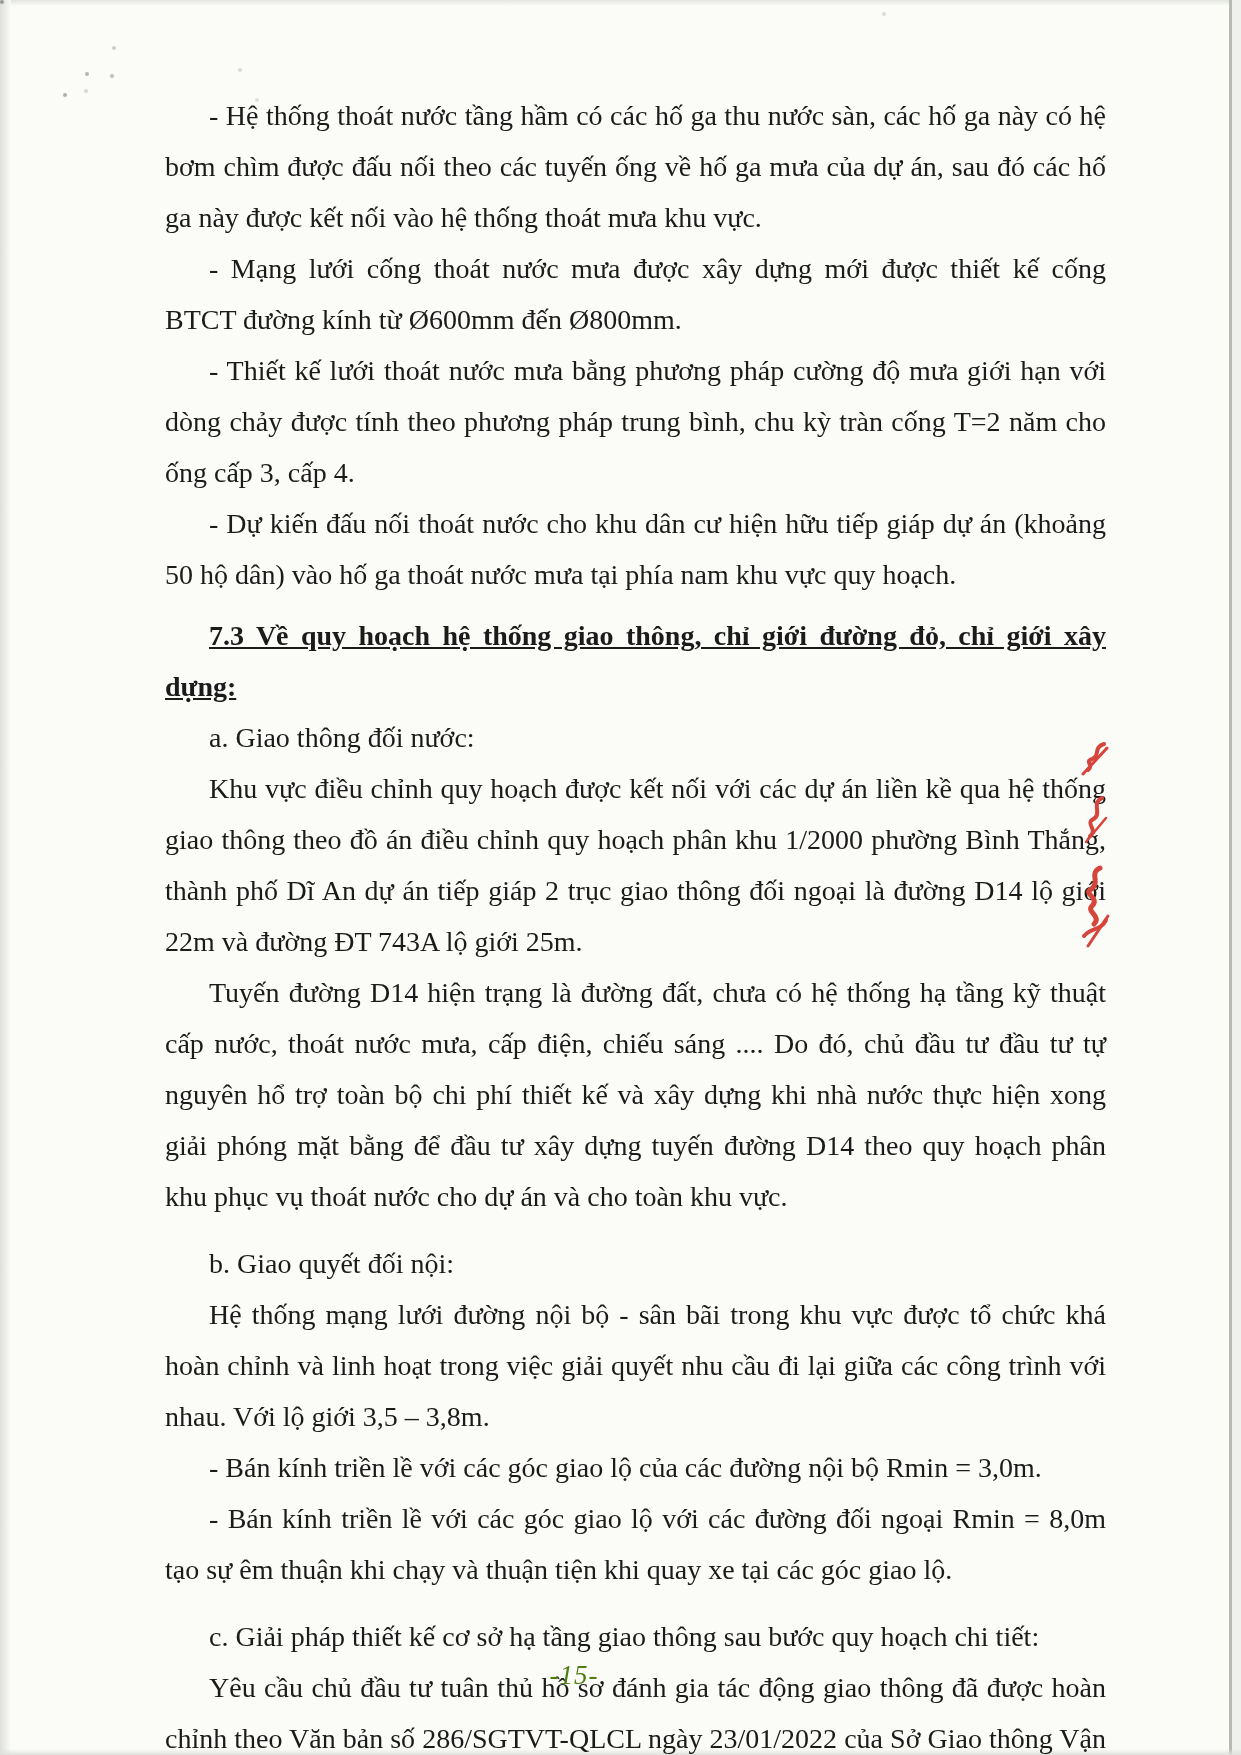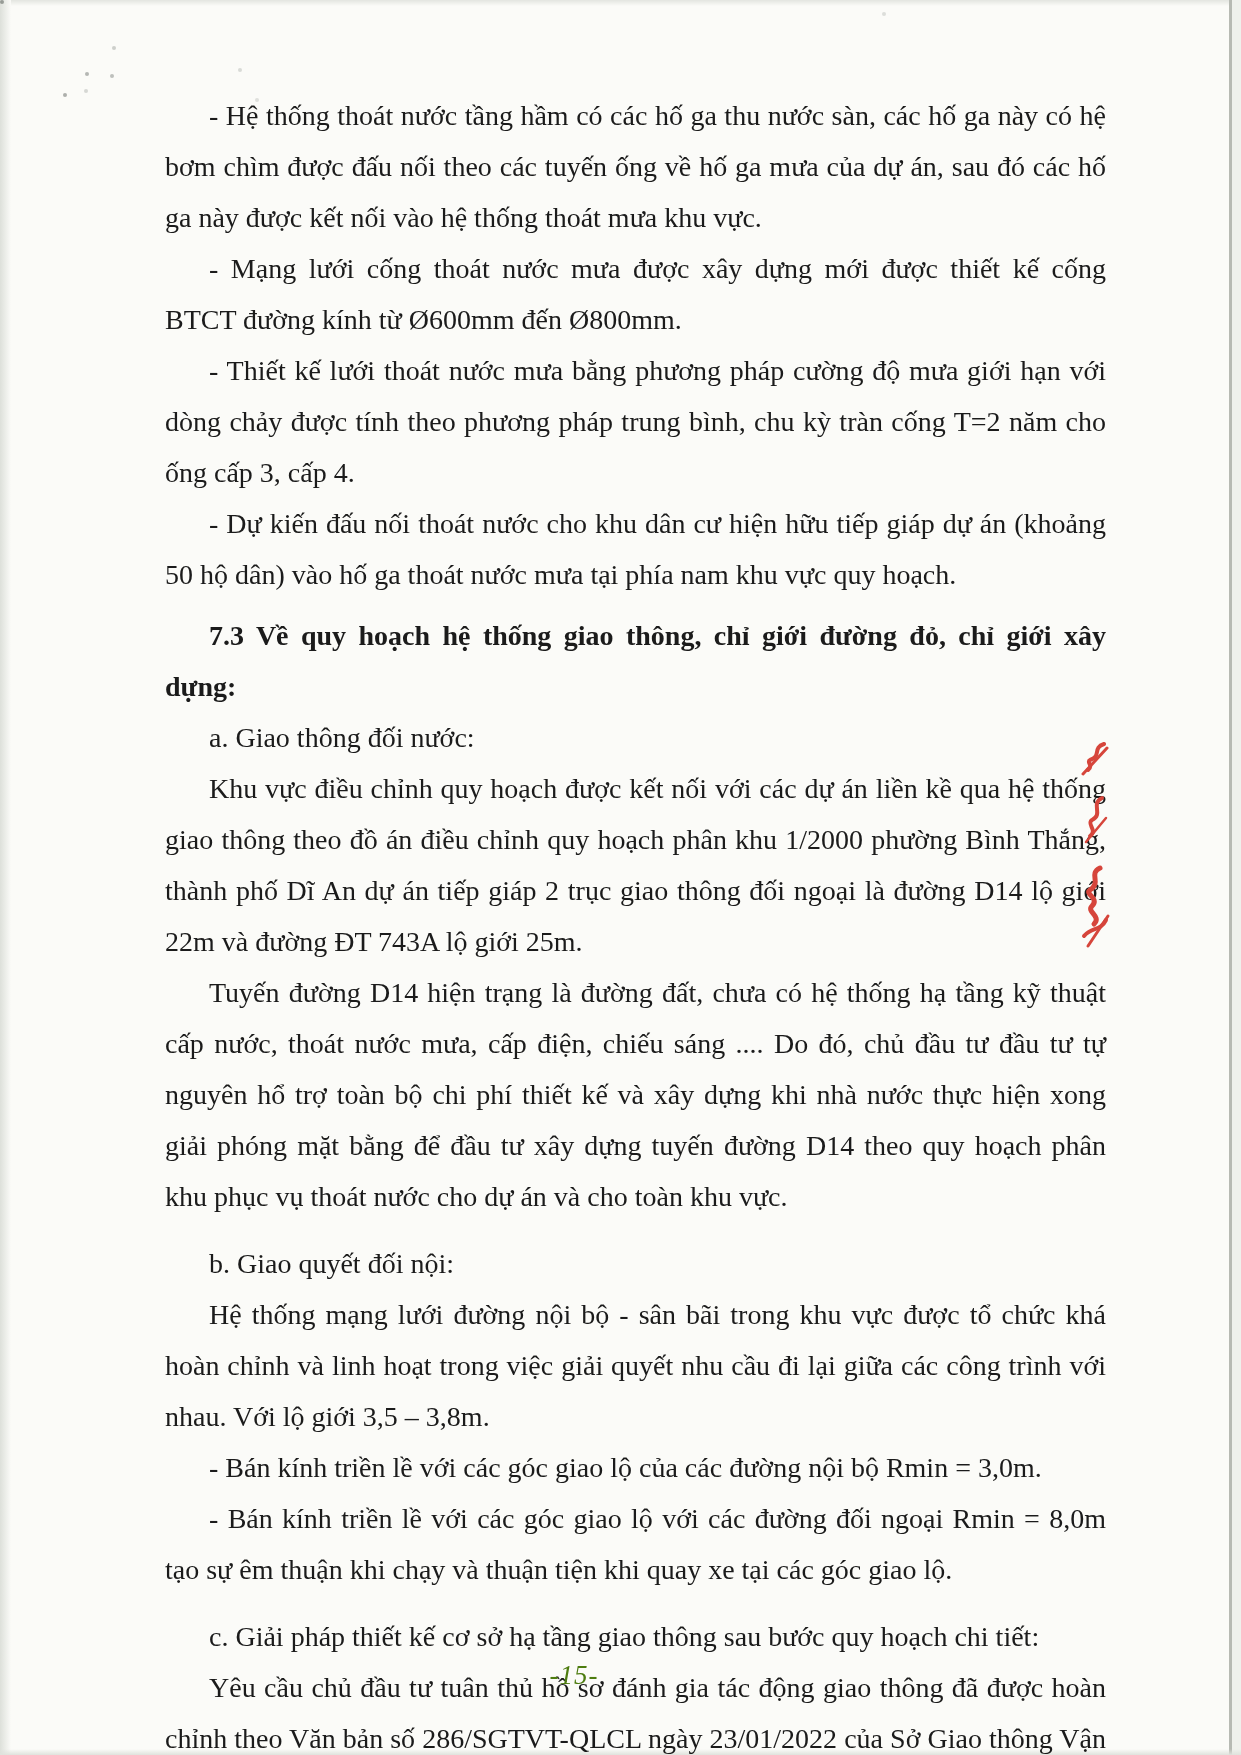--- a/index.html
+++ b/index.html
@@ -32,21 +32,21 @@
       255px 98px 0 0 rgba(150,155,150,.28),
       882px 12px 0 0 rgba(150,155,150,.30);}
 
   .body-text{
     position:absolute;left:165px;top:90px;width:941px;
     font-size:28px;line-height:51px;color:#1b1b1b;
     text-align:justify;
   }
   .body-text p{margin:0;text-indent:44px;}
   .heading{font-weight:bold;}
-  .gap-sm{margin-top:10px !important;}
+  .gap-sm{margin-top:10px !important;text-decoration:underline;}
   .gap-md{margin-top:16px !important;}
 
   .page-number{
     position:absolute;left:0;top:1660px;width:1148px;
     text-align:center;
     font-size:27px;font-style:italic;color:#4d7c0f;
     letter-spacing:1px;
   }
 
   .margin-mark{

